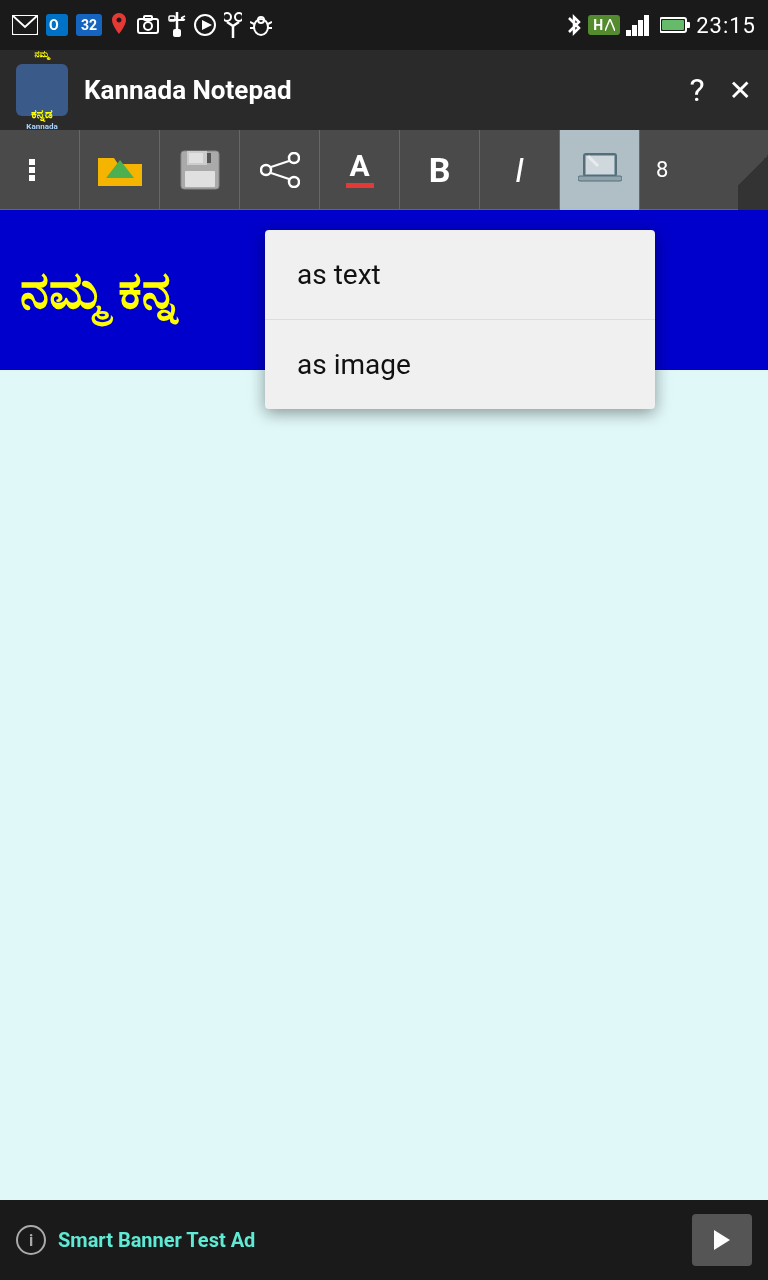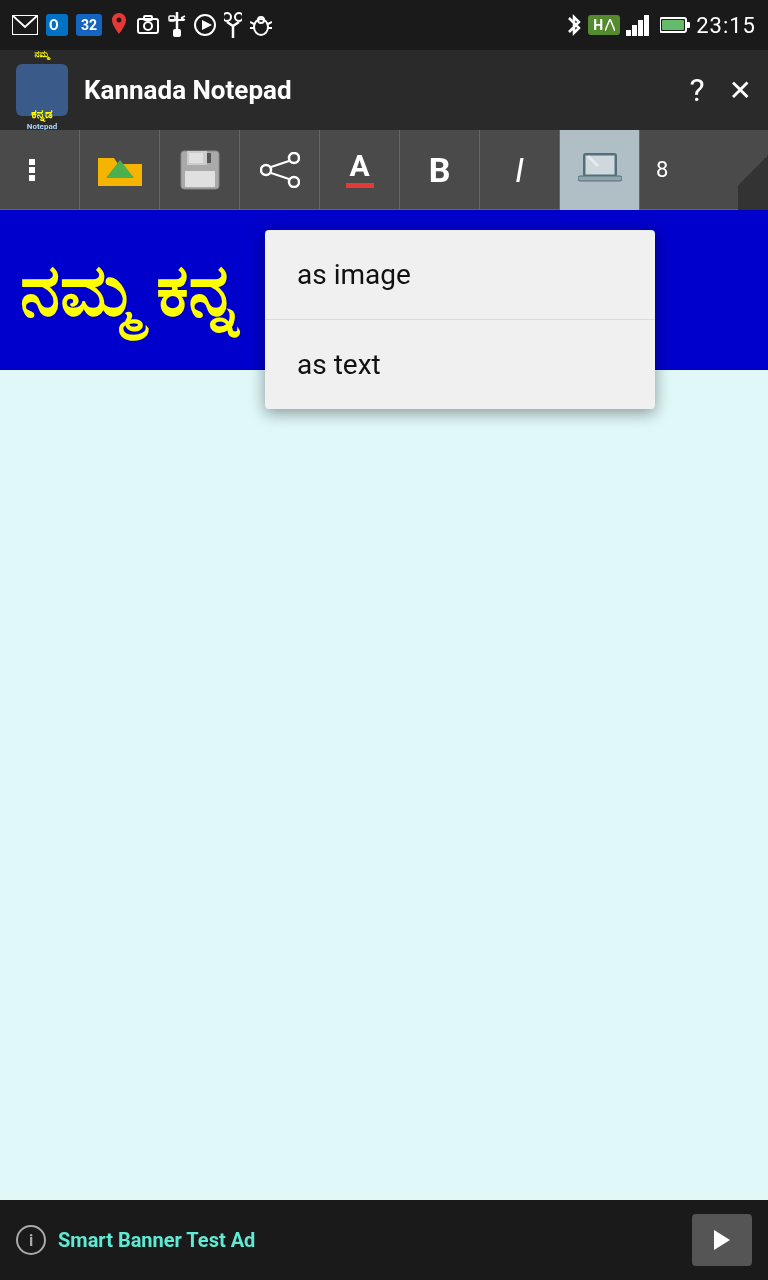--- a/index.html
+++ b/index.html
@@ -119,21 +119,21 @@
     .content-header {
       width: 768px;
       height: 160px;
       background: #0000cc;
       display: flex;
       align-items: center;
       padding: 20px;
       position: relative;
     }
     .content-text {
-      font-size: 72px;
+      font-size: 52px;
       color: #ffff00;
       font-weight: bold;
     }
 
     
     .dropdown-overlay {
       position: absolute;
       top: 230px;
       left: 265px;
       width: 390px;
@@ -298,21 +298,21 @@
       </svg>
     <span style="font-size:22px;font-weight:normal;letter-spacing:1px;">23:15</span>
   </div>
 </div>
 
 <div class="app-bar">
   <div class="app-icon">
     <div class="app-icon-inner">
       <div style="font-size:9px;color:#ffff00;">ನಮ್ಮ</div>
       <div style="font-size:12px;color:#ffff00;margin-top:48px;">ಕನ್ನಡ</div>
-      <div style="font-size:8px;color:#aad4ff;">Notepad</div>
+      <div style="font-size:8px;color:#aad4ff;">Kannada</div>
     </div>
   </div>
   <div class="app-title">Kannada Notepad</div>
   <div class="app-bar-actions">
     <div class="app-bar-btn" style="font-size:32px;color:white;">?</div>
     <div class="app-bar-btn" style="font-size:28px;color:white;">✕</div>
   </div>
 </div>
 
 <div class="toolbar">
@@ -381,22 +381,22 @@
   <div class="toolbar-number">8</div>
   <div class="toolbar-spacer"></div>
   <div class="toolbar-corner"></div>
 </div>
 
 <div class="content-header">
   <span class="content-text">ನಮ್ಮ ಕನ್ನ</span>
 </div>
 
 <div class="dropdown-overlay">
+  <div class="dropdown-item">as text</div>
   <div class="dropdown-item">as image</div>
-  <div class="dropdown-item">as text</div>
 </div>
 
 <div class="editor-area"></div>
 
 <div class="ad-banner">
   <div class="ad-info-icon">i</div>
   <div class="ad-text-block">
     <div class="ad-title">Smart Banner Test Ad</div>
   </div>
   <div class="ad-arrow-btn">

